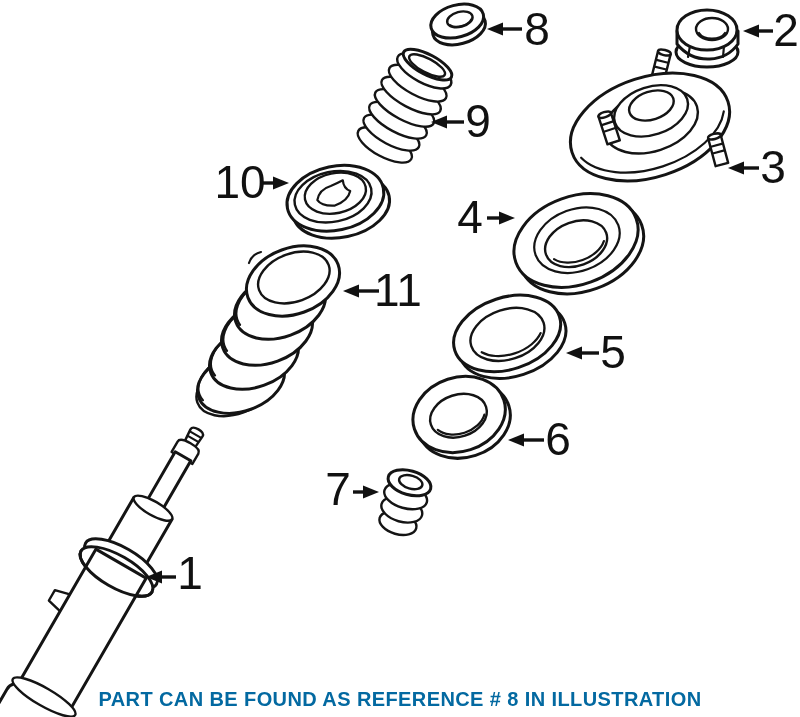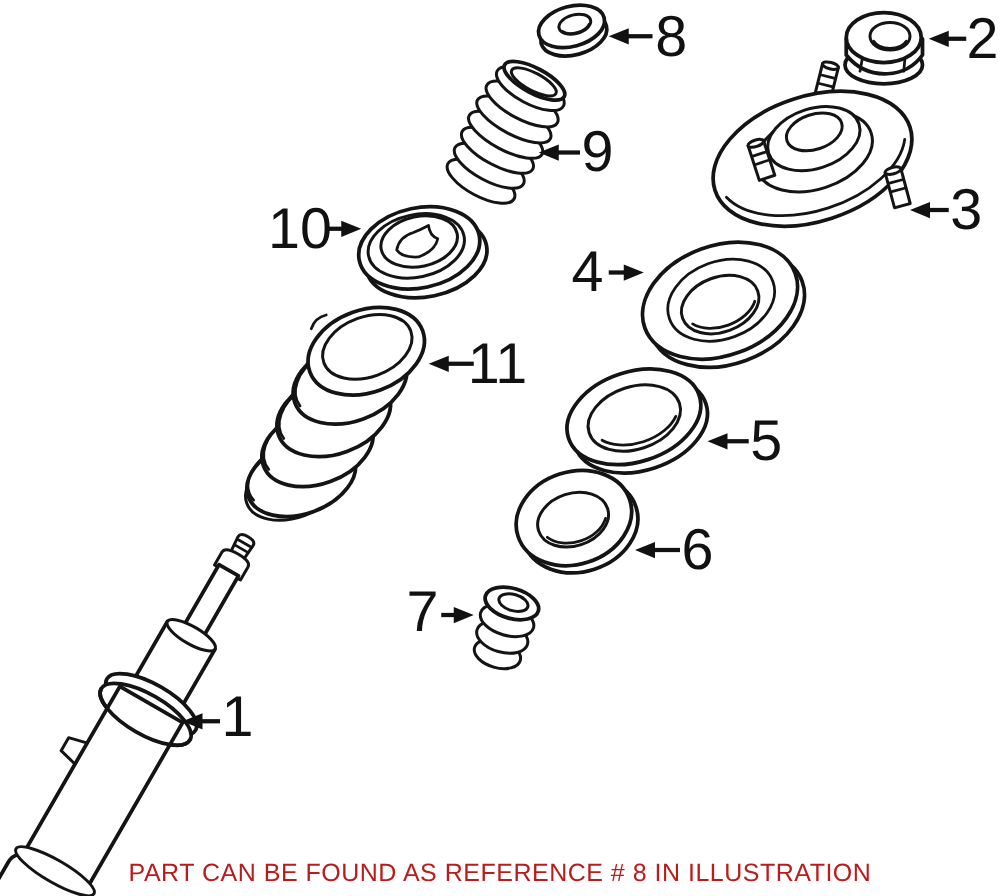--- a/index.html
+++ b/index.html
@@ -11,21 +11,21 @@
   
   .s3 { fill:#ffffff; stroke:#141414; stroke-width:3;   stroke-linecap:round; stroke-linejoin:round; }
   .s2 { fill:#ffffff; stroke:#141414; stroke-width:2.4; stroke-linecap:round; stroke-linejoin:round; }
   .l3 { fill:none;    stroke:#141414; stroke-width:3;   stroke-linecap:round; stroke-linejoin:round; }
   .l2 { fill:none;    stroke:#141414; stroke-width:2.2; stroke-linecap:round; stroke-linejoin:round; }
   .arrow-line { stroke:#111111; stroke-width:3.4; }
   .arrow-head { fill:#111111; stroke:none; }
   .callout-num { font-family:"Liberation Sans", sans-serif; font-size:46px; fill:#111111; }
   .caption {
     position:absolute; left:0; right:0; bottom:6px; text-align:center;
-    font-weight:400; font-size:20px; letter-spacing:0.4px; color:#b91c1c;
+    font-weight:700; font-size:20px; letter-spacing:0.4px; color:#0369a1;
   }
 </style>
 </head>
 <body>
 
 <div class="stage">
   <svg width="800" height="717" viewBox="0 0 800 717">
 
     <g>
       <g transform="rotate(14 660 70)">

